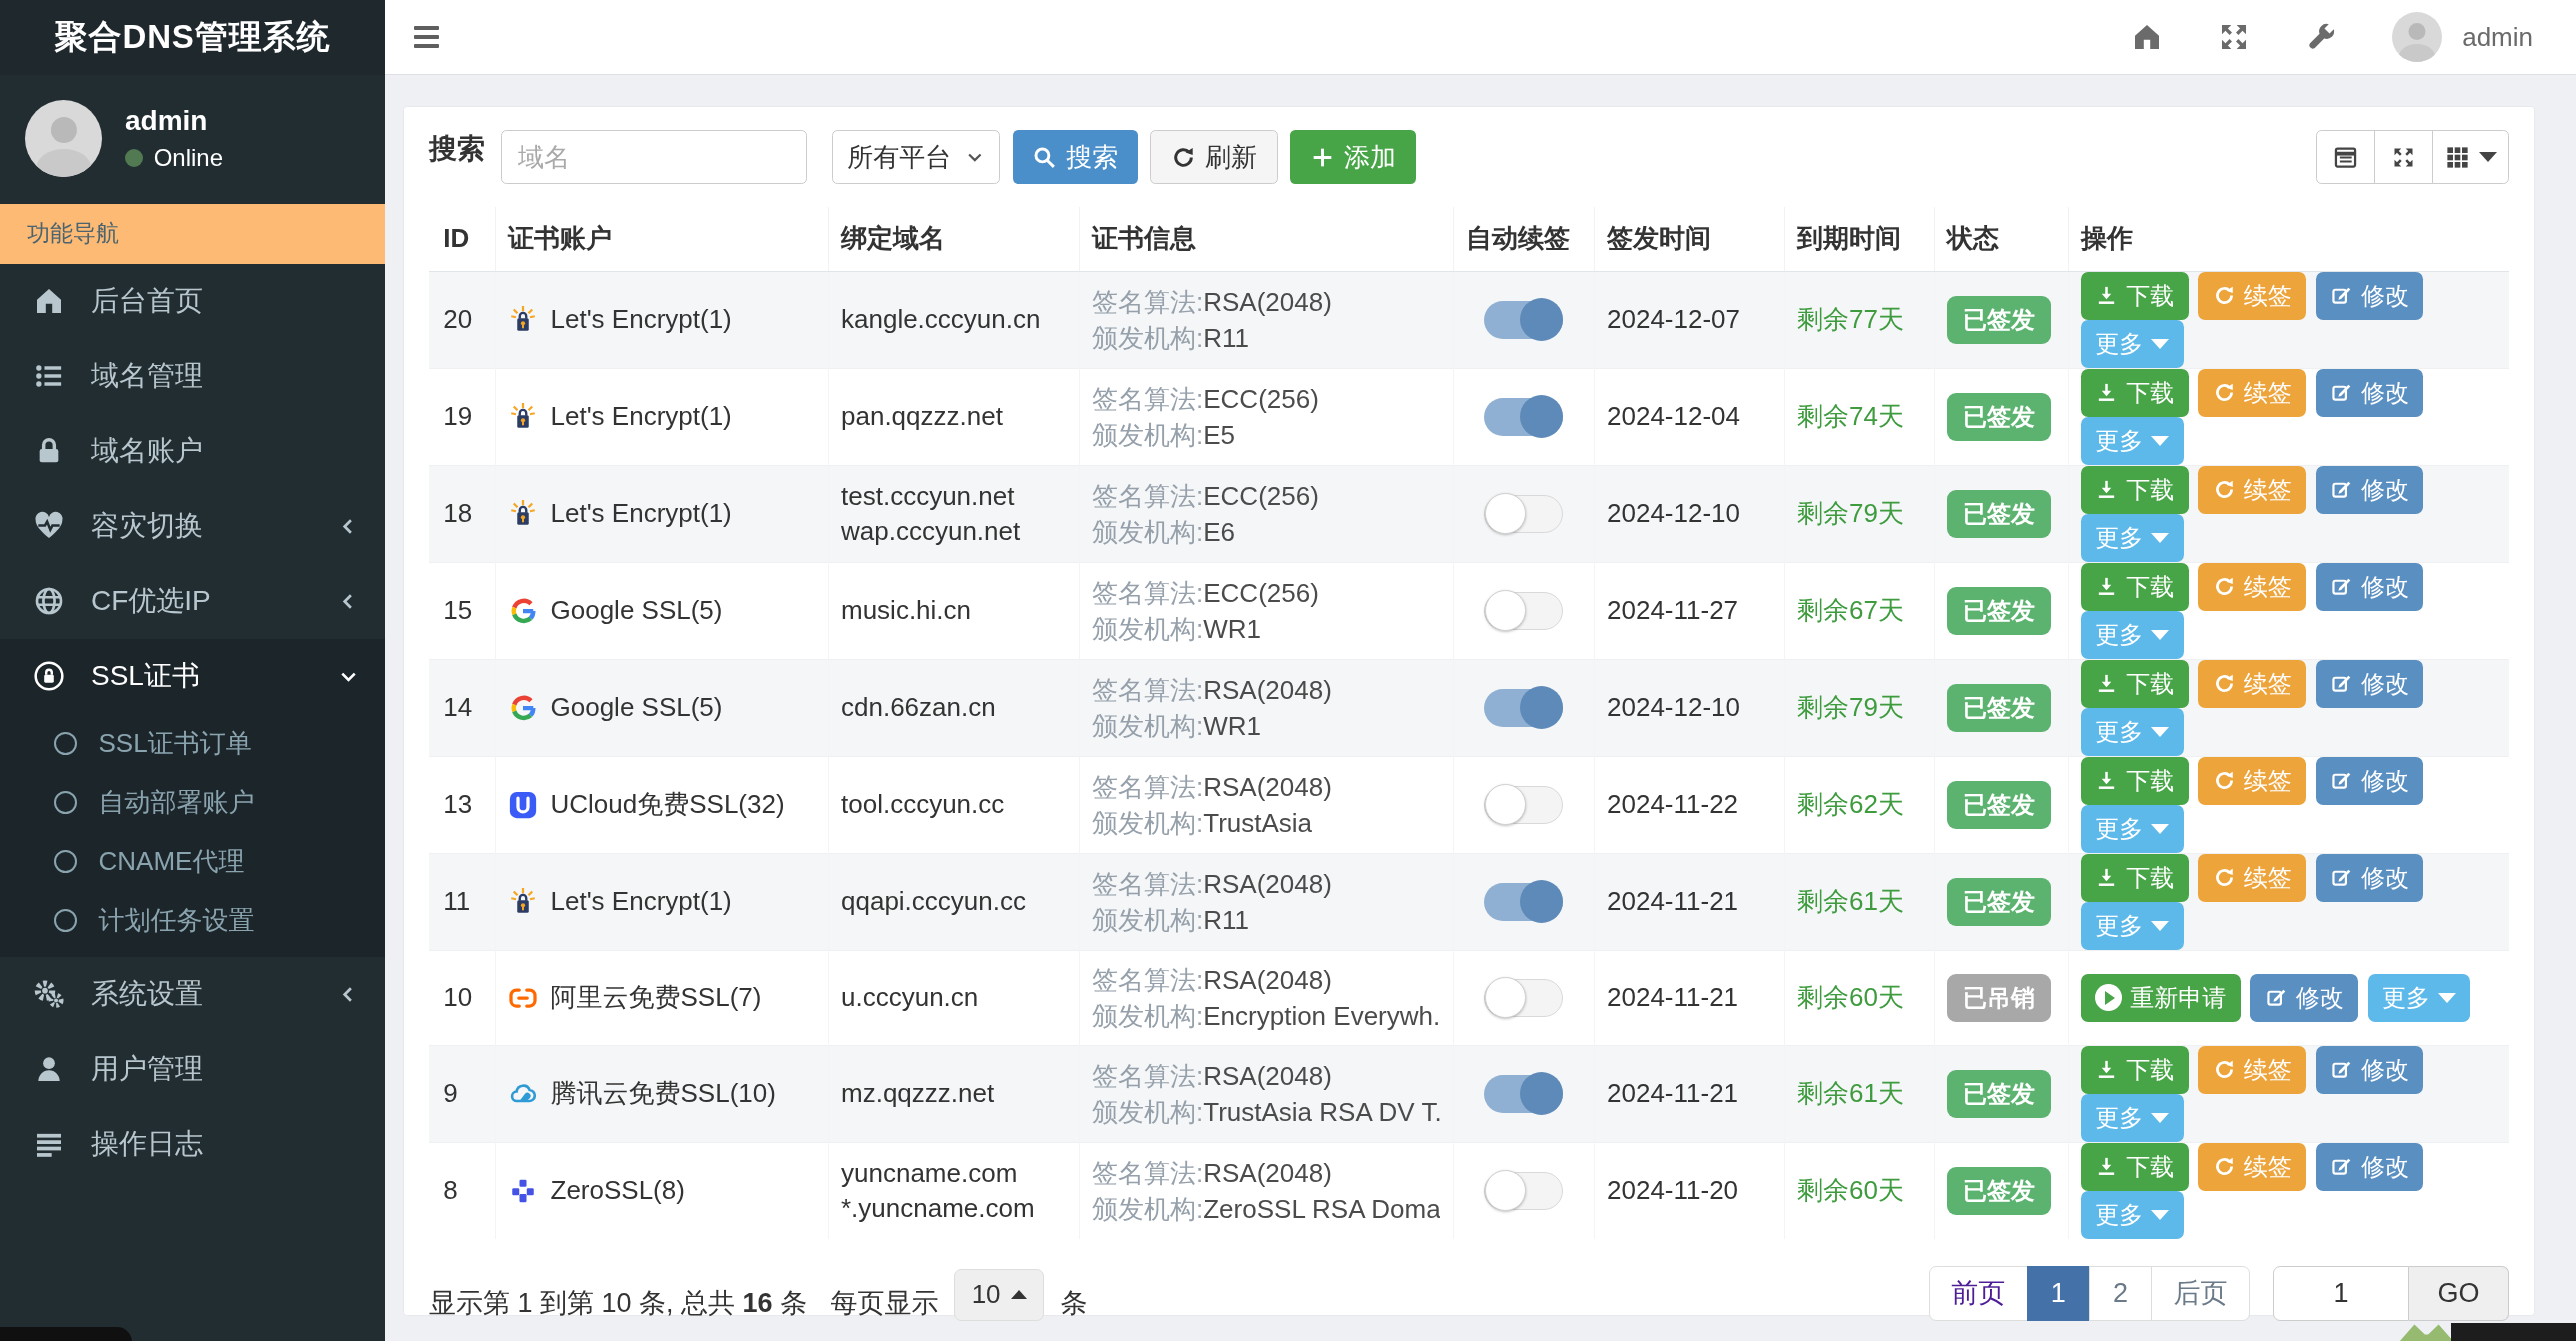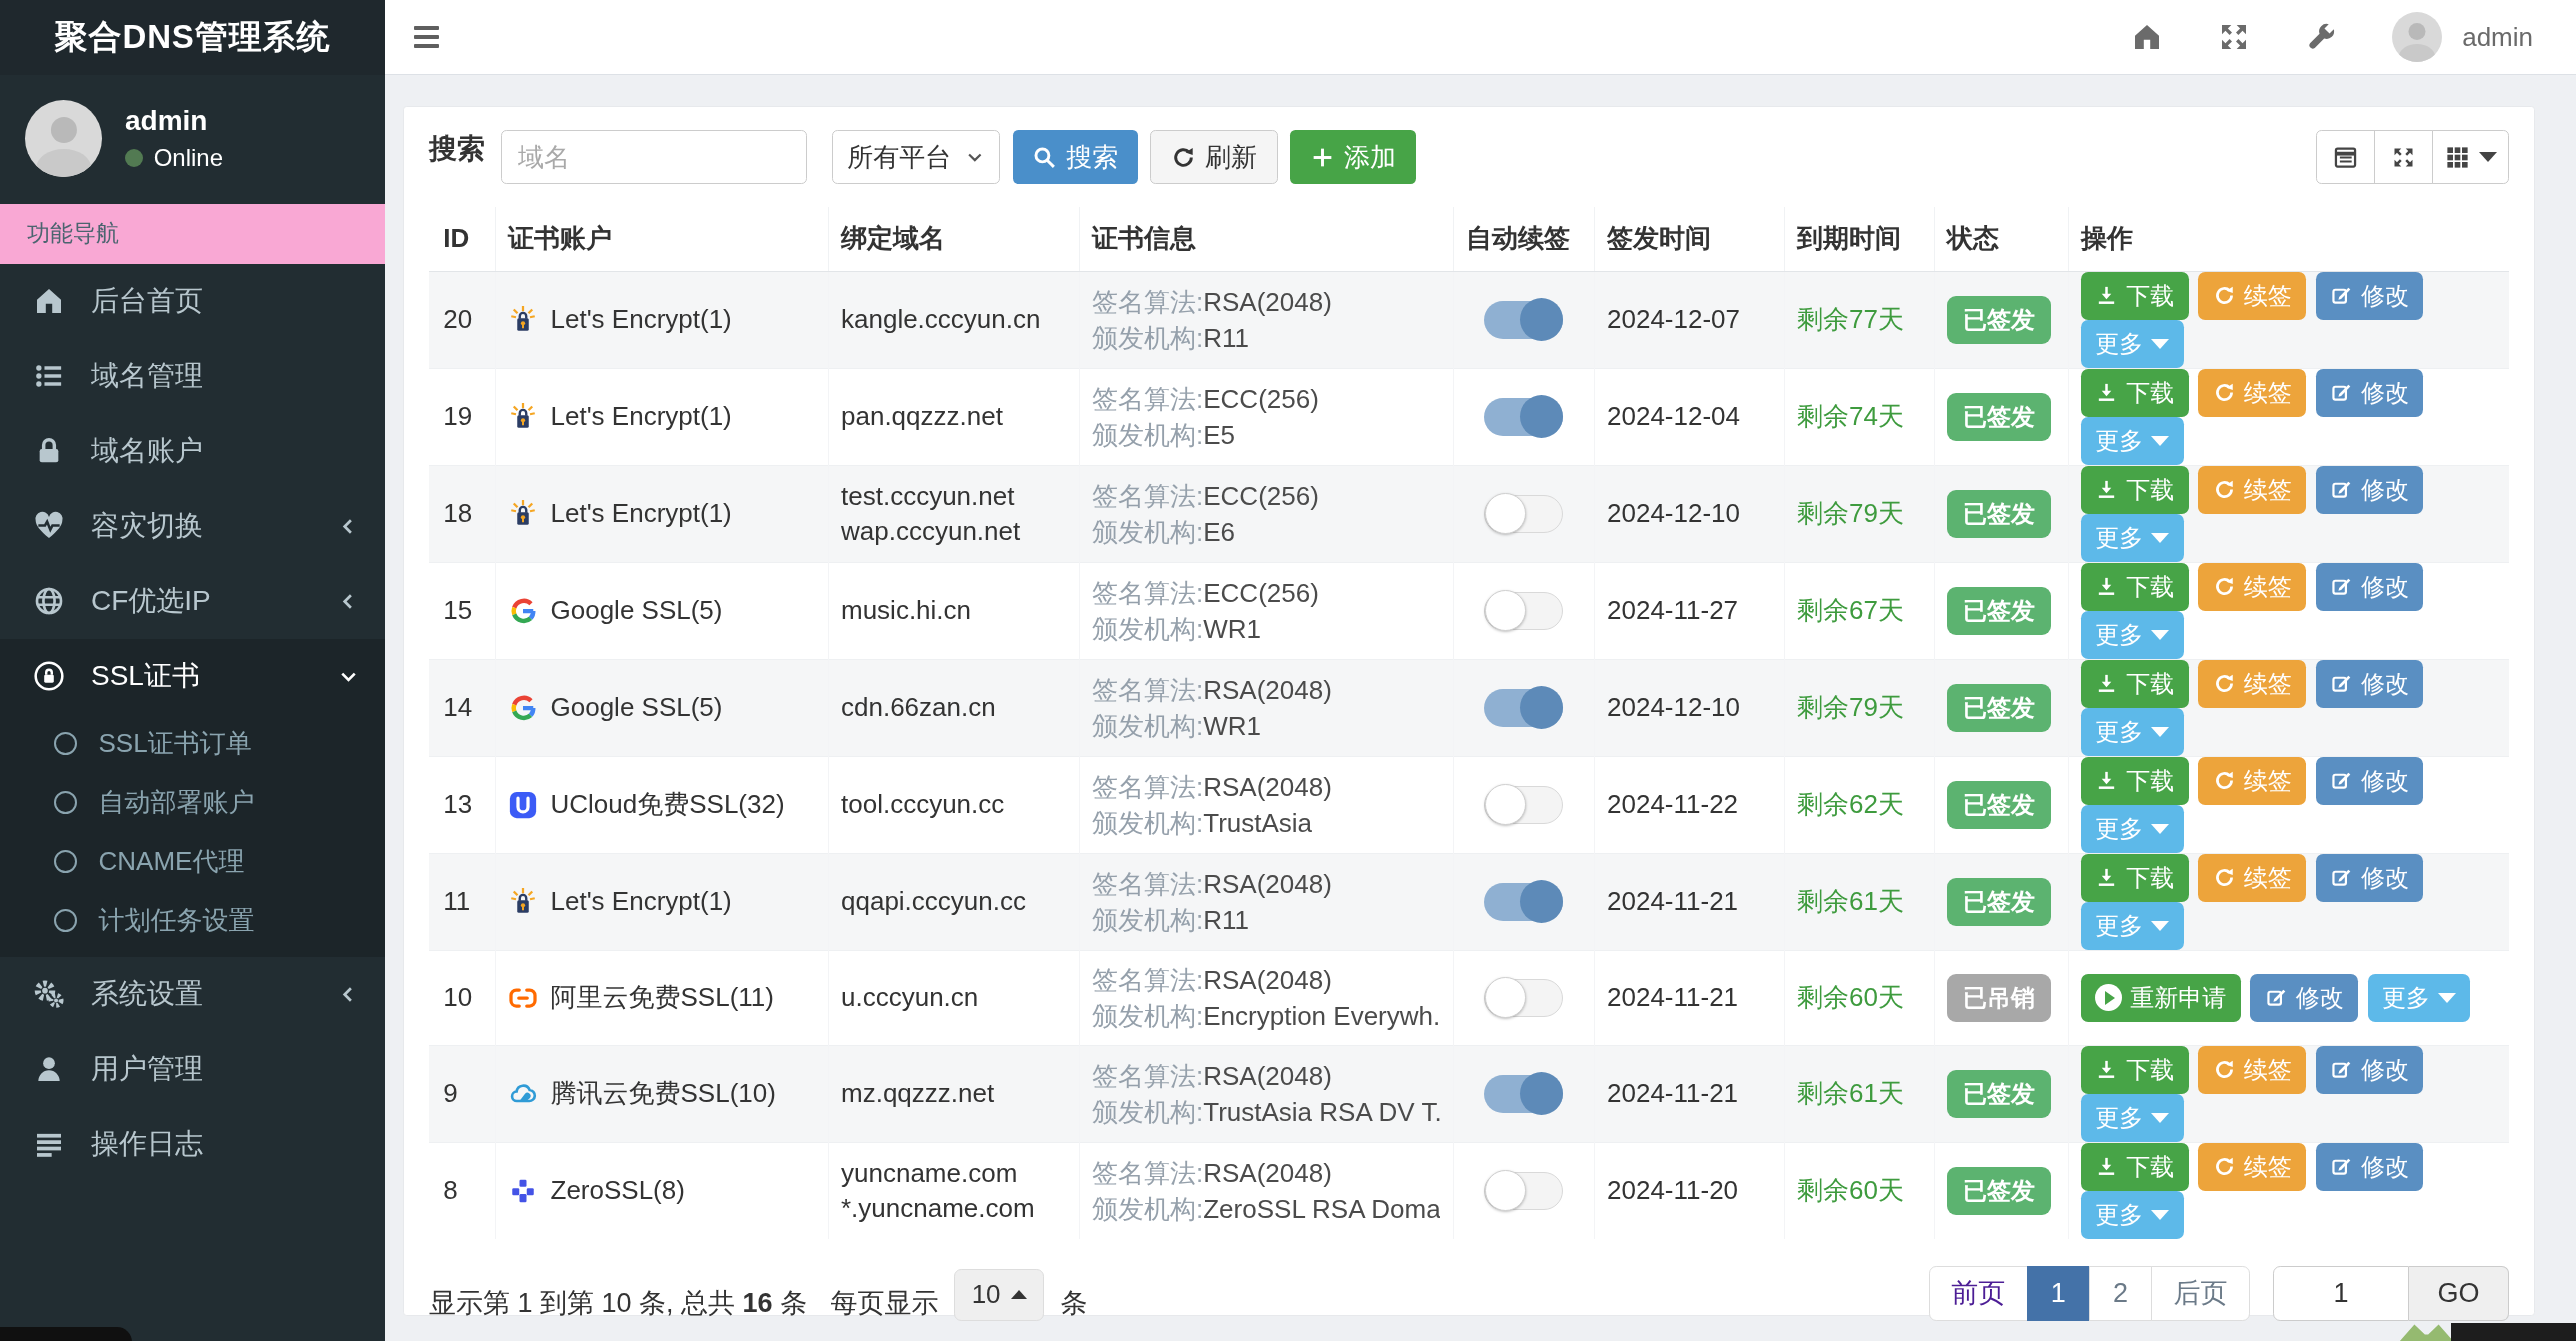--- a/index.html
+++ b/index.html
@@ -18,21 +18,21 @@
   .logo { height:75px; background:#1f282d; color:#fff; font-size:33px; font-weight:bold; display:flex; align-items:center; justify-content:center; letter-spacing:0.9px; }
   .user-panel { display:flex; align-items:center; gap:23px; padding:25px 25px 27px 25px; }
   .avatar { width:77px; height:77px; border-radius:50%; background:#d9d9d9; position:relative; overflow:hidden; flex:none; }
   .avatar::before { content:""; position:absolute; left:50%; top:22%; width:34%; height:34%; transform:translateX(-50%); border-radius:50%; background:#b9b9b9; }
   .avatar::after { content:""; position:absolute; left:50%; top:63%; width:72%; height:50%; transform:translateX(-50%); border-radius:50% 50% 0 0; background:#c9c9c9; }
   .avatar.small { width:50px; height:50px; }
   .user-meta { display:flex; flex-direction:column; gap:7.2px; }
   .user-name { color:#fff; font-size:28px; font-weight:bold; }
   .user-status { color:#fff; font-size:24px; display:flex; align-items:center; gap:10.7px; }
   .dot { width:18px; height:18px; border-radius:50%; background:#527a52; display:inline-block; }
-  .nav-label { background:#f9a8d4; color:#4b646f; font-size:23px; padding:14.3px 27px; }
+  .nav-label { background:#fdba74; color:#4b646f; font-size:23px; padding:14.3px 27px; }
   .menu { list-style:none; }
   .menu-item { height:75px; display:flex; align-items:center; gap:23px; padding:0 25px 0 29px; color:#b8c7ce; font-size:28px; cursor:pointer; }
   .menu-item .mi { width:39px; display:flex; justify-content:center; flex:none; }
   .mi svg { width:32px; height:32px; }
   .menu-item .arrow { margin-left:auto; }
   .menu-item .arrow svg { width:23px; height:23px; }
   .treeview-block { background:#1c2529; }
   .treeview-block > .menu-item { color:#fff; }
   .submenu { list-style:none; padding-bottom:7.2px; }
   .submenu-item { height:59px; display:flex; align-items:center; gap:21.5px; padding-left:54px; color:#8aa4af; font-size:26px; cursor:pointer; }
@@ -827,21 +827,21 @@
           <td>10</td>
           <td>
             <div class="acct">
               <span class="picon">
                 <svg viewBox="0 0 24 24" fill="none" stroke="#ff6a00" stroke-width="2.6" stroke-linecap="round">
                   <path d="M9 5.6 H6.6 A4.2 4.2 0 0 0 2.4 9.8 v4.4 a4.2 4.2 0 0 0 4.2 4.2 H9"></path>
                   <path d="M15 5.6 h2.4 a4.2 4.2 0 0 1 4.2 4.2 v4.4 a4.2 4.2 0 0 1 -4.2 4.2 H15"></path>
                   <line x1="8.6" y1="12" x2="15.4" y2="12"></line>
                 </svg>
               </span>
-              <span>阿里云免费SSL(11)</span>
+              <span>阿里云免费SSL(7)</span>
             </div>
           </td>
           <td>
             <div class="dom-line">u.cccyun.cn</div>
           </td>
           <td>
             <div class="cert-line"><span class="cert-lab">签名算法:</span><span class="cert-val">RSA(2048)</span></div>
             <div class="cert-line"><span class="cert-lab">颁发机构:</span><span class="cert-val">Encryption Everywh...</span></div>
           </td>
           <td style="text-align: center;"><span class="toggle off"><span class="knob"></span></span></td>

